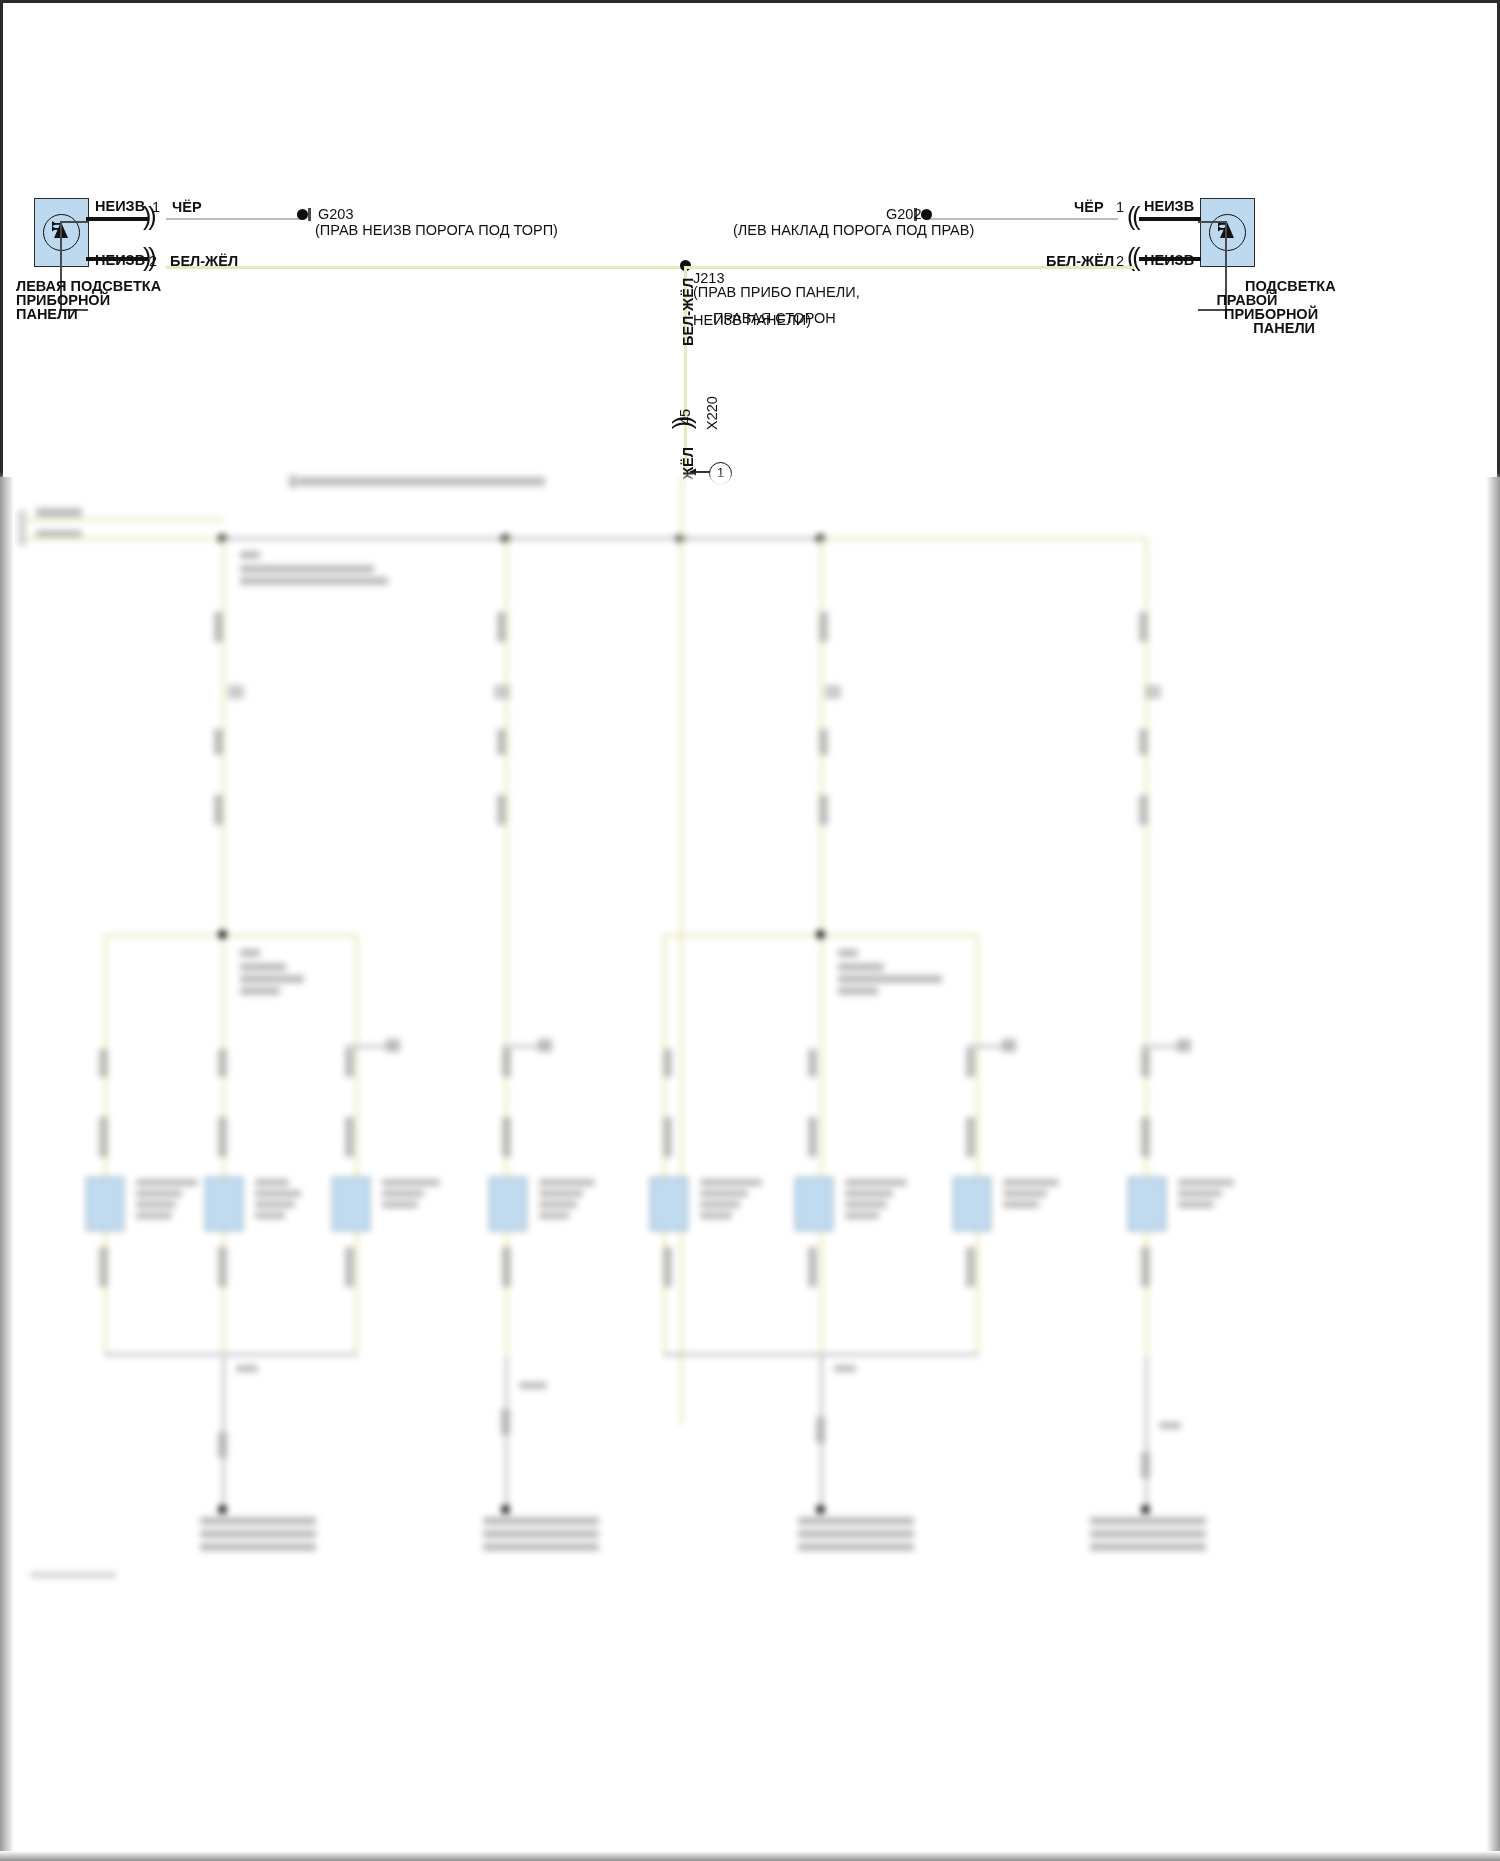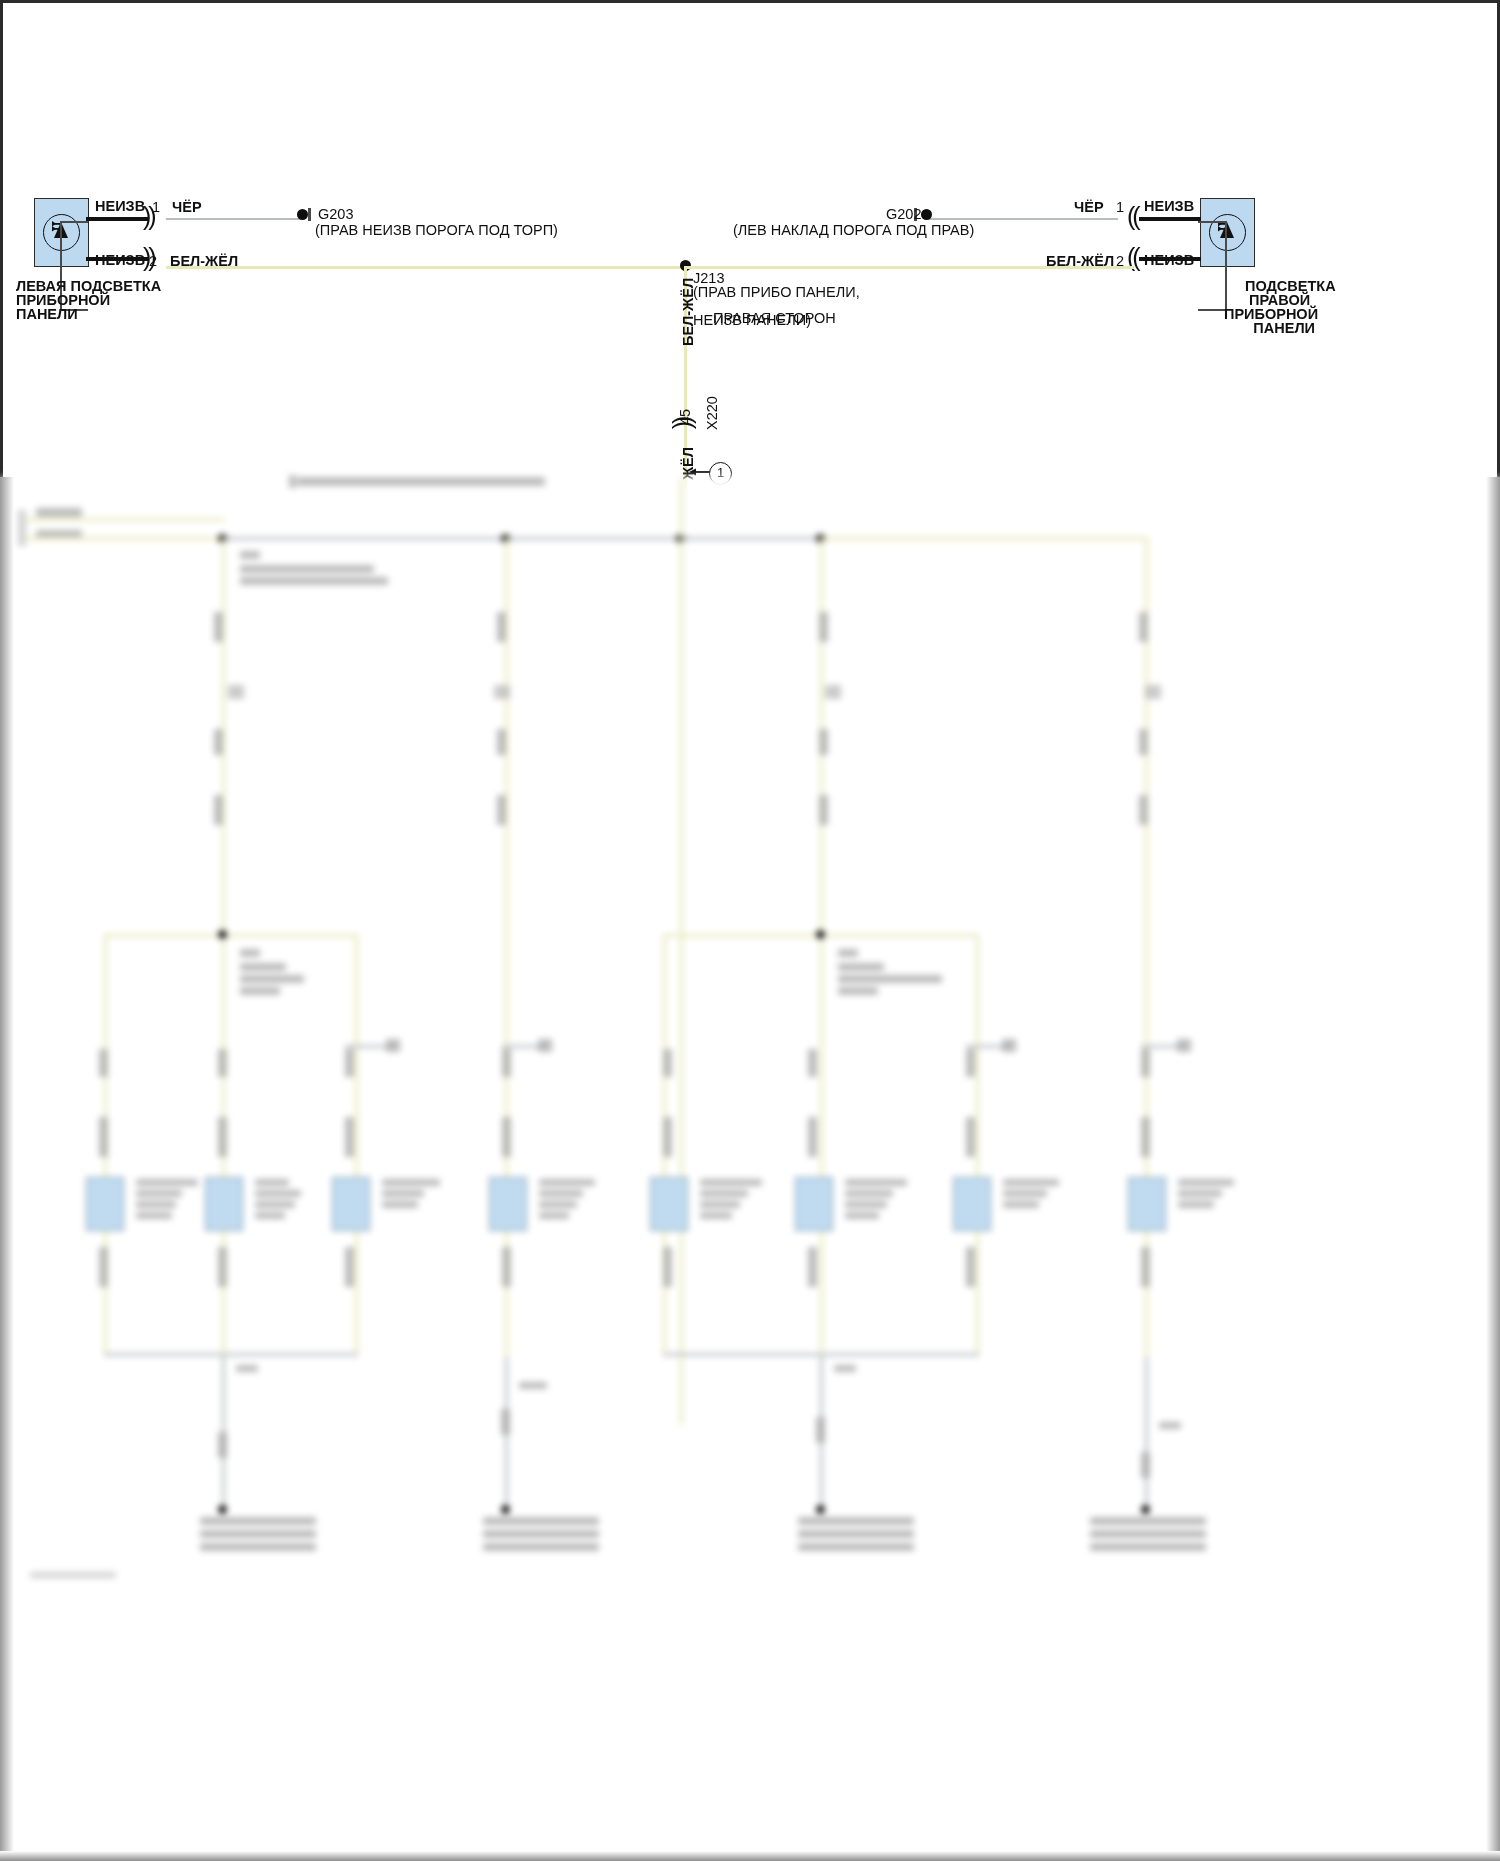--- a/index.html
+++ b/index.html
@@ -144,21 +144,21 @@
 
       <div class="wire-blk thick" style="left:1133px;top:251px;width:62px;height:4px;"></div>
       <div class="conn" style="left:1121px;top:241px;">((</div>
       <div class="txt txt-b" style="left:1138px;top:246px;">НЕИЗВ</div>
       <div class="txt" style="left:1110px;top:247px;">2</div>
       <div class="txt txt-b" style="left:1040px;top:247px;">БЕЛ-ЖЁЛ</div>
 
       <div class="wire-yel" style="left:678px;top:260px;width:450px;height:3.2px;"></div>
 
       <div class="txt txt-b" style="left:1239px;top:272px;text-align:right;width:70px;">ПОДСВЕТКА</div>
-      <div class="txt txt-b" style="left:1243px;top:286px;text-align:left;width:70px;">ПРАВОЙ</div>
+      <div class="txt txt-b" style="left:1206px;top:286px;text-align:center;width:70px;">ПРАВОЙ</div>
       <div class="txt txt-b" style="left:1218px;top:300px;text-align:right;width:91px;">ПРИБОРНОЙ</div>
       <div class="txt txt-b" style="left:1239px;top:314px;text-align:right;width:70px;">ПАНЕЛИ</div>
 
     </div>
   </div>
 
   <div id="bottom-sheet">
 
     <div class="btext" style="left:297px;top:0px;width:248px;height:9px;"></div>
     <div class="bconn" style="left:289px;top:-2px;width:7px;height:13px;"></div>

